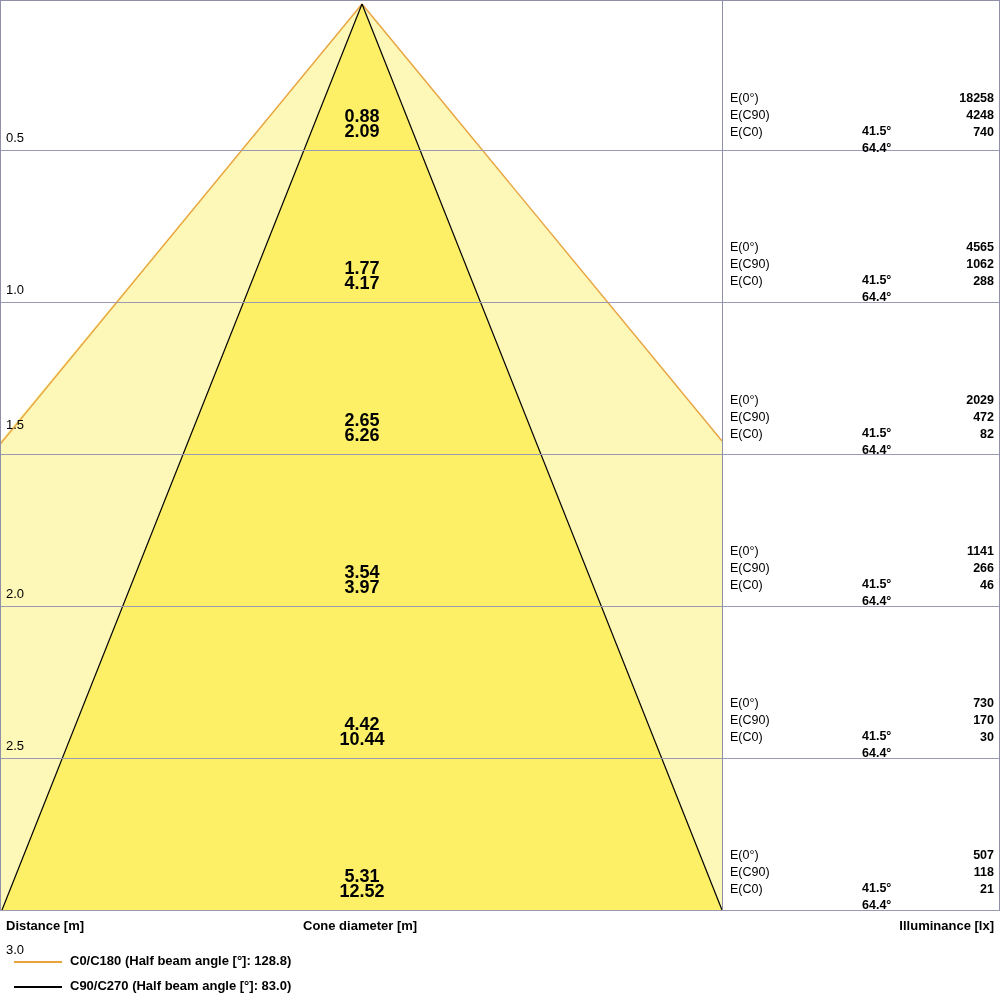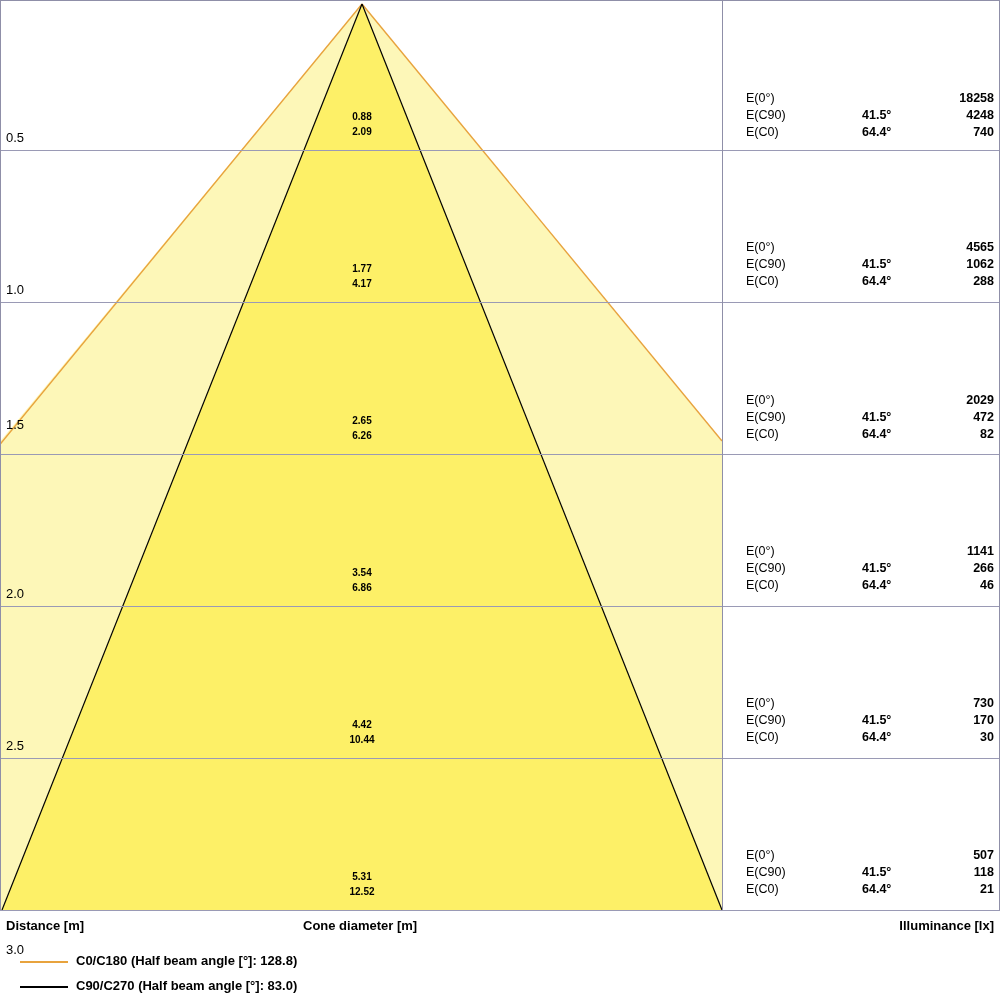--- a/index.html
+++ b/index.html
@@ -46,21 +46,21 @@
     line-height: 13px;
     color: #000;
     white-space: nowrap;
   }
 
   
   .cone-label {
     position: absolute;
     width: 160px;
     text-align: center;
-    font-size: 10px;
+    font-size: 18px;
     line-height: 15px;
     font-weight: bold;
     color: #000;
   }
 
   
   .illum-block {
     position: absolute;
     left: 722px;
     width: 278px;
@@ -69,26 +69,25 @@
   }
   .illum-row {
     position: relative;
     height: 17px;
     white-space: nowrap;
   }
   .illum-name {
     position: absolute;
     left: 8px;
     top: 0;
-    margin-left: 16px;
   }
   .illum-angle {
     position: absolute;
     left: 140px;
-    top: 0;
+    top: 16px;
     font-weight: bold;
     text-align: right;
   }
   .illum-value {
     position: absolute;
     right: 6px;
     top: 0;
     font-weight: bold;
   }
 
@@ -106,21 +105,21 @@
     font-weight: bold;
     color: #000;
   }
   .cap-distance { left: 6px; top: 0; }
   .cap-cone { left: 303px; top: 0; }
   .cap-illum { right: 6px; top: 0; }
 
   
   .legend {
     position: absolute;
-    left: 6px;
+    left: 0;
     top: 950px;
     width: 912px;
     text-align: right;
   }
   .legend-row {
     position: relative;
     height: 25px;
   }
   .legend-line {
     position: absolute;
@@ -189,21 +188,21 @@
     <div class="cone-label" style="left:282px; top:261px">
       <div>1.77</div>
       <div>4.17</div>
     </div>
     <div class="cone-label" style="left:282px; top:413px">
       <div>2.65</div>
       <div>6.26</div>
     </div>
     <div class="cone-label" style="left:282px; top:565px">
       <div>3.54</div>
-      <div>6.86</div>
+      <div>3.97</div>
     </div>
     <div class="cone-label" style="left:282px; top:717px">
       <div>4.42</div>
       <div>10.44</div>
     </div>
     <div class="cone-label" style="left:282px; top:869px">
       <div>5.31</div>
       <div>12.52</div>
     </div>
 

